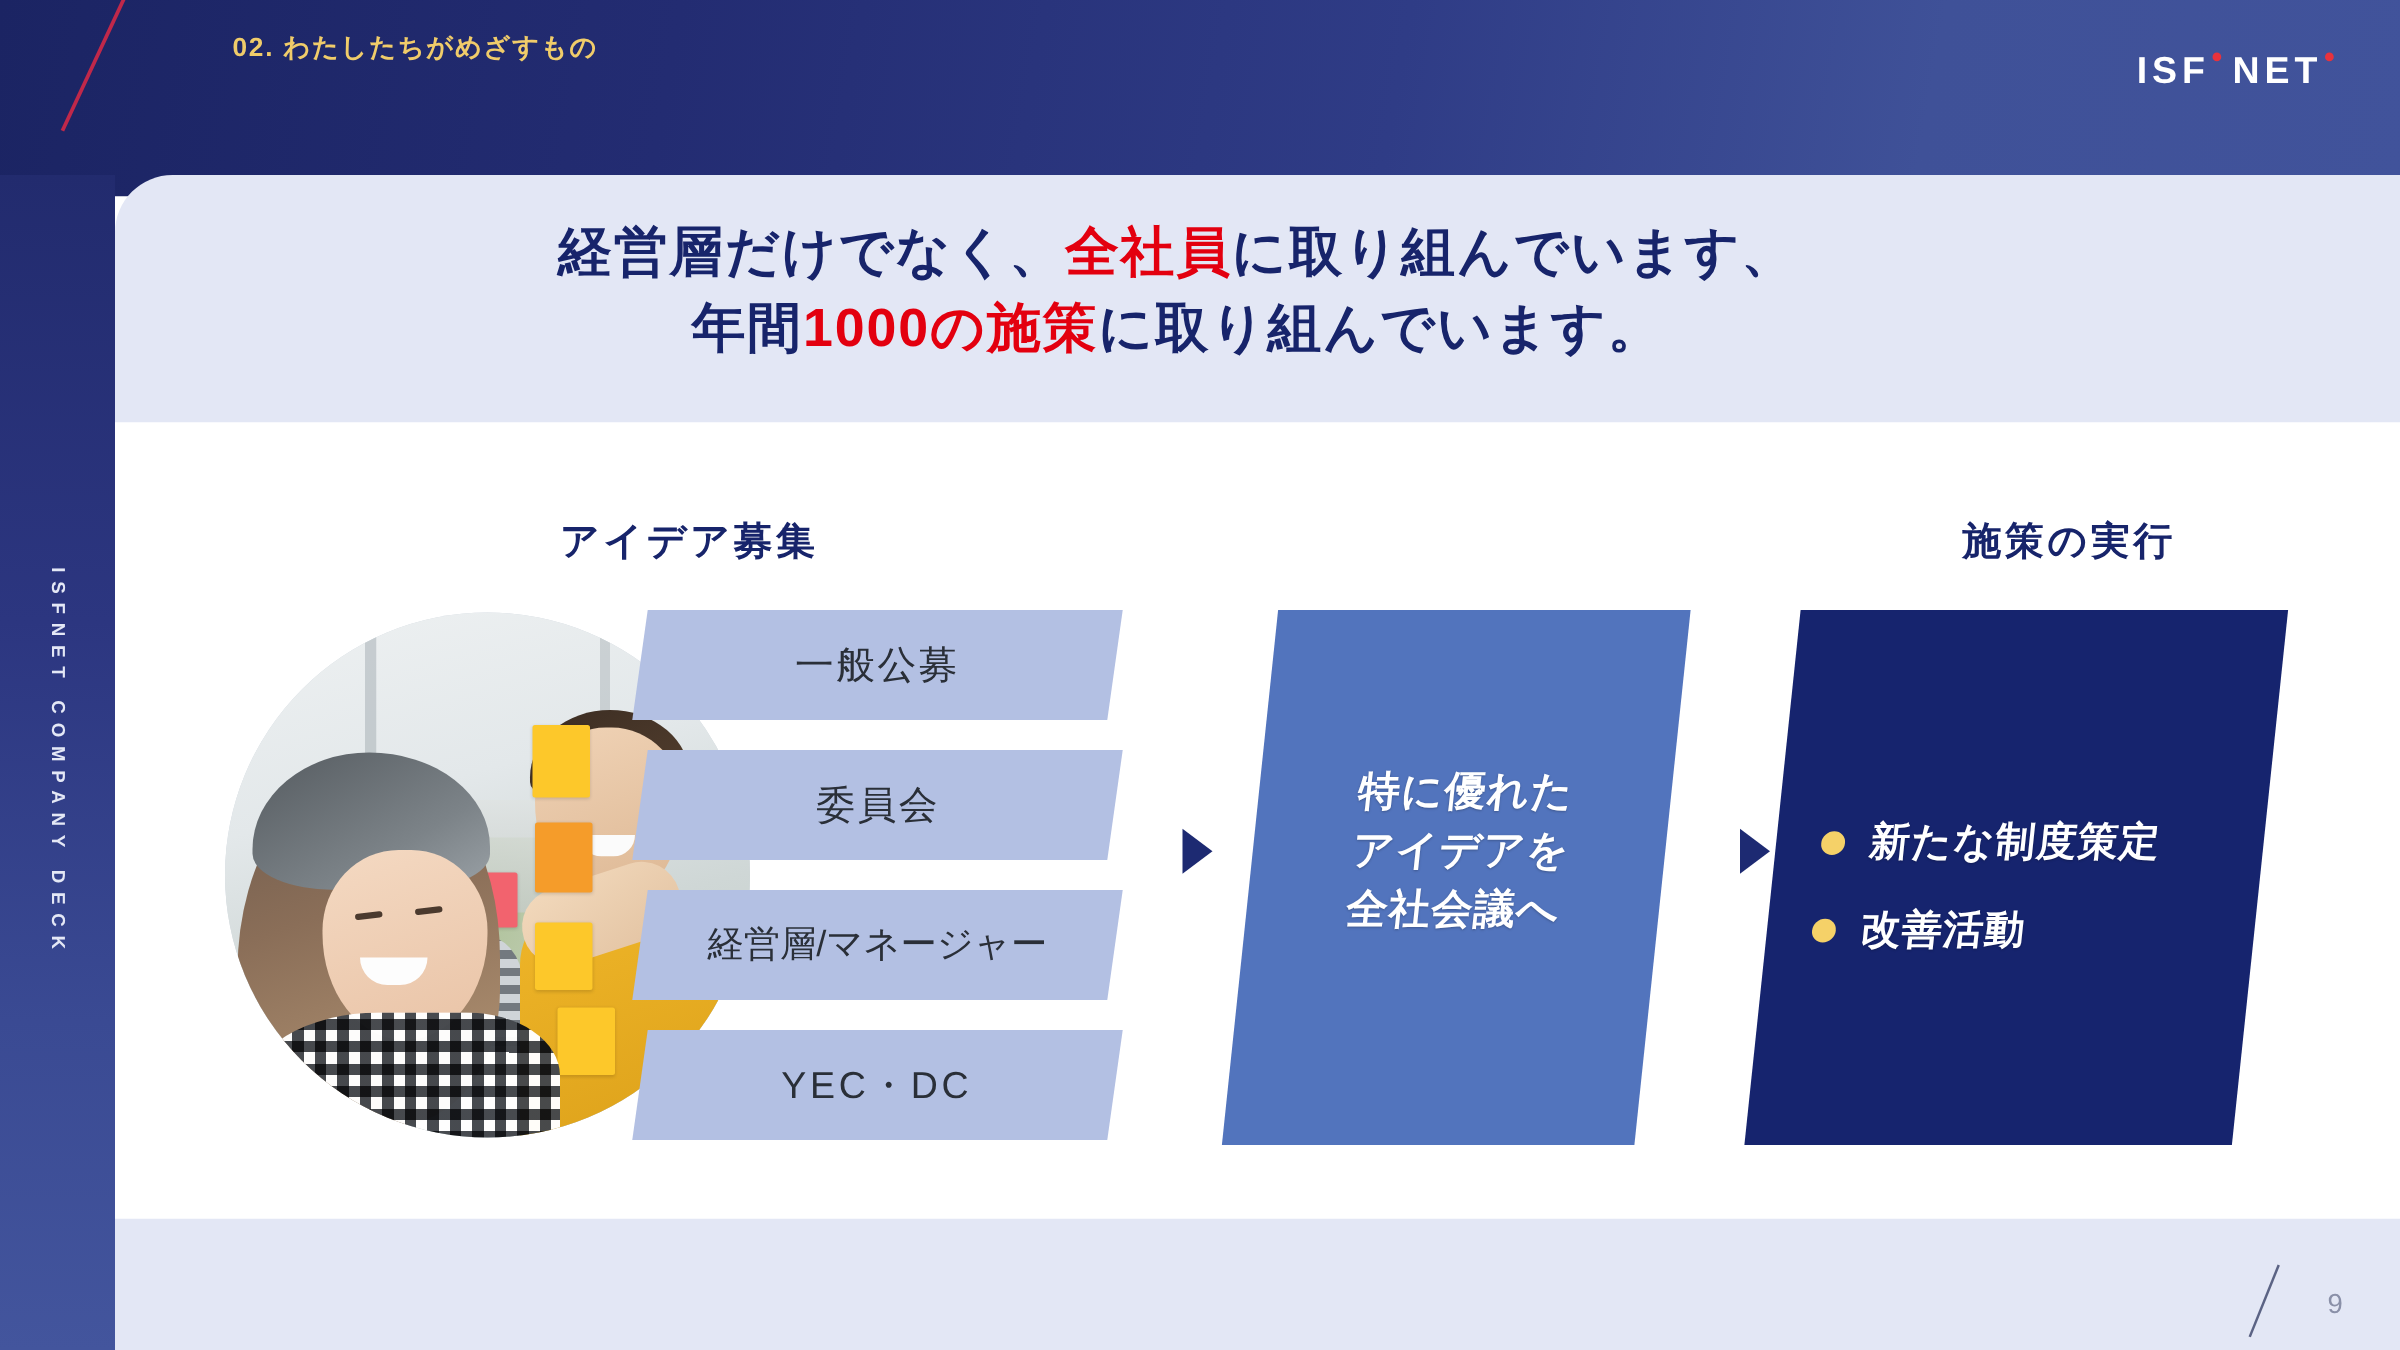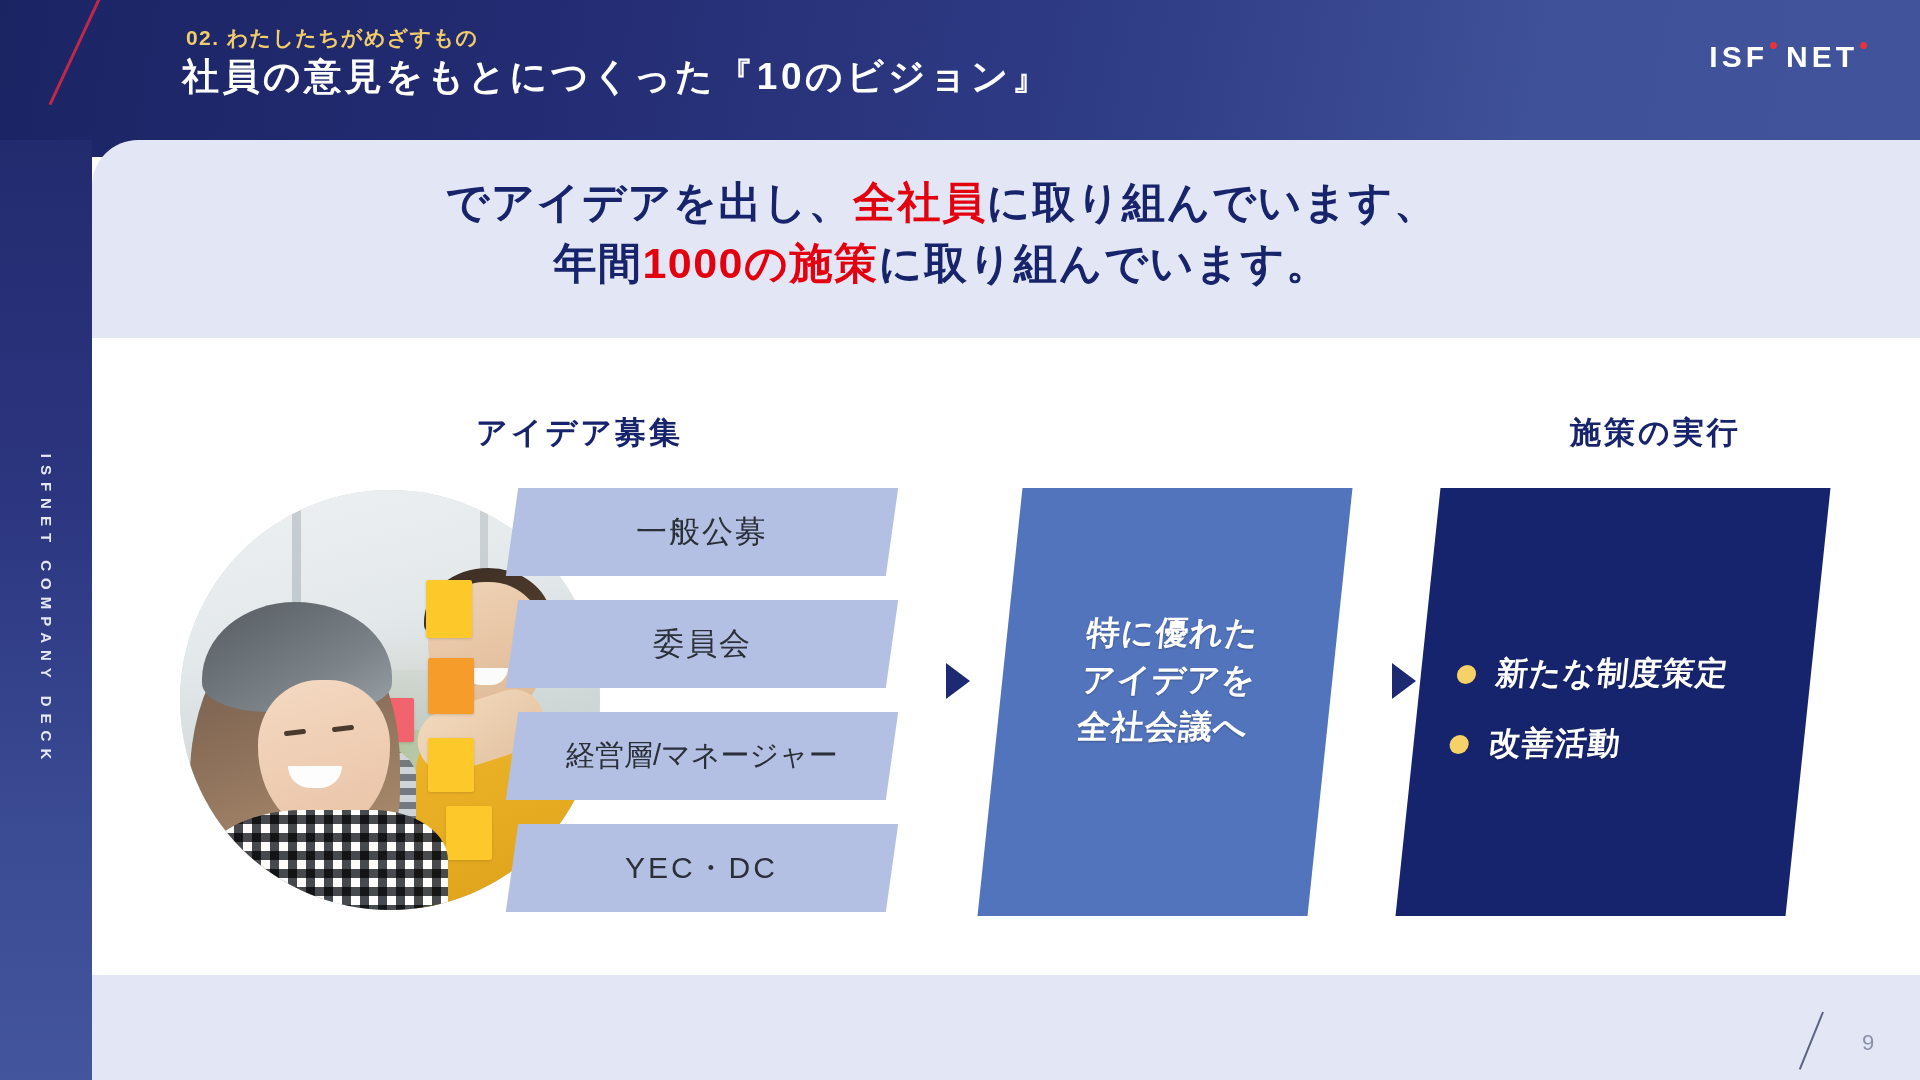--- a/index.html
+++ b/index.html
@@ -112,21 +112,21 @@
 
   
   .col-title {
     position:absolute;
     color:#17246b;
     font-size:31px;
     font-weight:600;
     letter-spacing:3px;
     white-space:nowrap;
   }
-  #title-left  { left:448px; top:412px;margin-left:28px; }
+  #title-left  { left:448px; top:412px; }
   #title-right { left:1570px; top:412px; }
 
   
   .photo {
     position:absolute;
     left:180px; top:490px;
     width:420px; height:420px;
     border-radius:50%;
     overflow:hidden;
     background:#cfd6de;
@@ -329,21 +329,20 @@
   }
 </style>
 </head>
 <body>
 
 <div id="slide">
 
   <div class="header">
     <div class="header-slash"></div>
     <div class="eyebrow">02. わたしたちがめざすもの</div>
-    <div class="headline">社員の意見をもとにつくった『10のビジョン』</div>
     <div class="brand-logo">
       <span class="brand-word">
         <span>ISF</span>
         <span class="brand-dot"></span>
       </span>
       <span class="brand-word">
         <span>NET</span>
         <span class="brand-dot"></span>
       </span>
     </div>
@@ -351,21 +350,21 @@
 
   <div class="sidebar">
     <div class="sidebar-label">ISFNET COMPANY DECK</div>
   </div>
 
   <div class="band-lavender-top"></div>
   <div class="band-white"></div>
   <div class="band-lavender-bottom"></div>
 
   <div class="lead">
-    <div><span>でアイデアを出し、</span><span class="hl">全社員</span><span>に取り組んでいます、</span></div>
+    <div><span>経営層だけでなく、</span><span class="hl">全社員</span><span>に取り組んでいます、</span></div>
     <div><span>年間</span><span class="hl">1000の施策</span><span>に取り組んでいます。</span></div>
   </div>
 
   <div class="col-title" id="title-left">アイデア募集</div>
   <div class="col-title" id="title-right">施策の実行</div>
 
   <div class="photo">
     <div class="ph-sky"></div>
     <div class="ph-win-a"></div>
     <div class="ph-win-b"></div>

